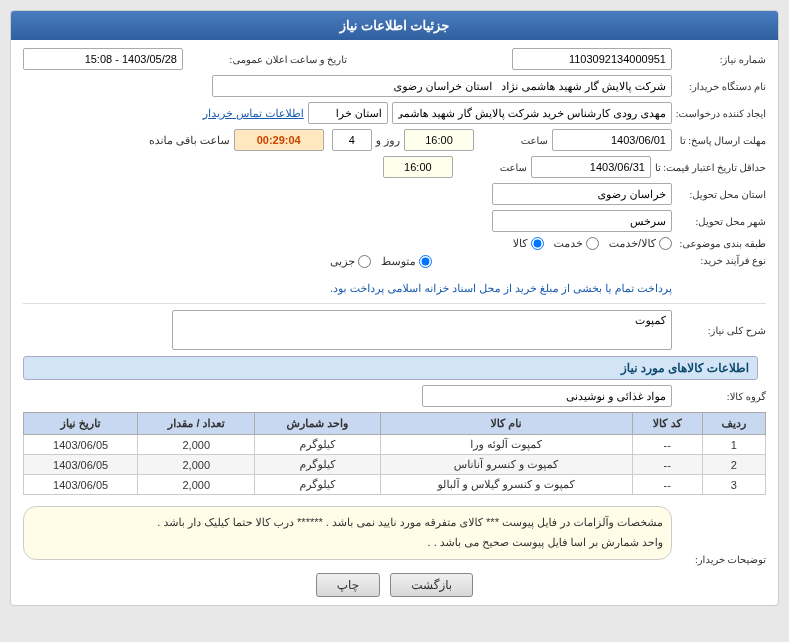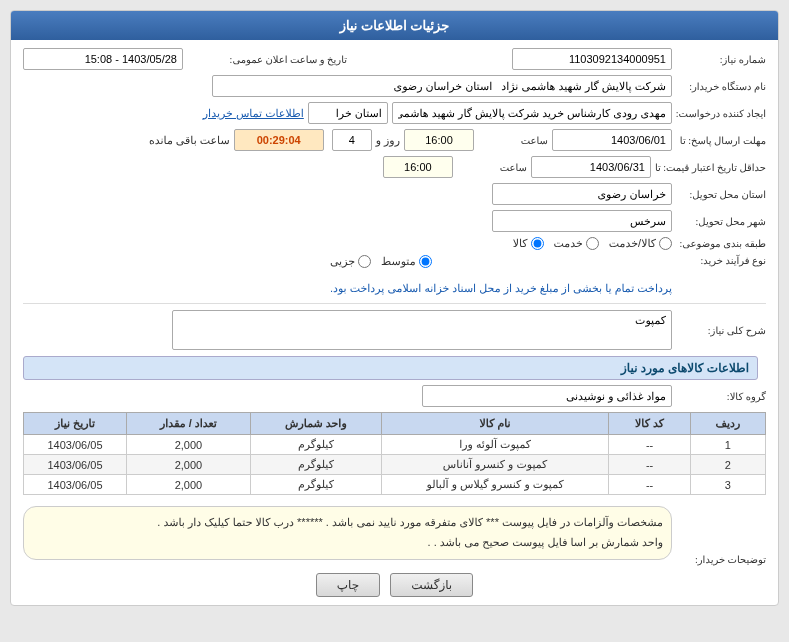--- a/index.html
+++ b/index.html
@@ -114,21 +114,21 @@
     }
     .data-table {
       width: 100%;
       border-collapse: collapse;
       font-size: 11px;
       margin: 5px 0;
     }
     .data-table th {
       background: #c8d8f0;
       border: 1px solid #aaa;
-      padding: 4px 12px;
+      padding: 4px 6px;
       text-align: center;
       font-weight: bold;
       color: #333;
     }
     .data-table td {
       border: 1px solid #ccc;
       padding: 3px 6px;
       text-align: center;
       color: #333;
     }

